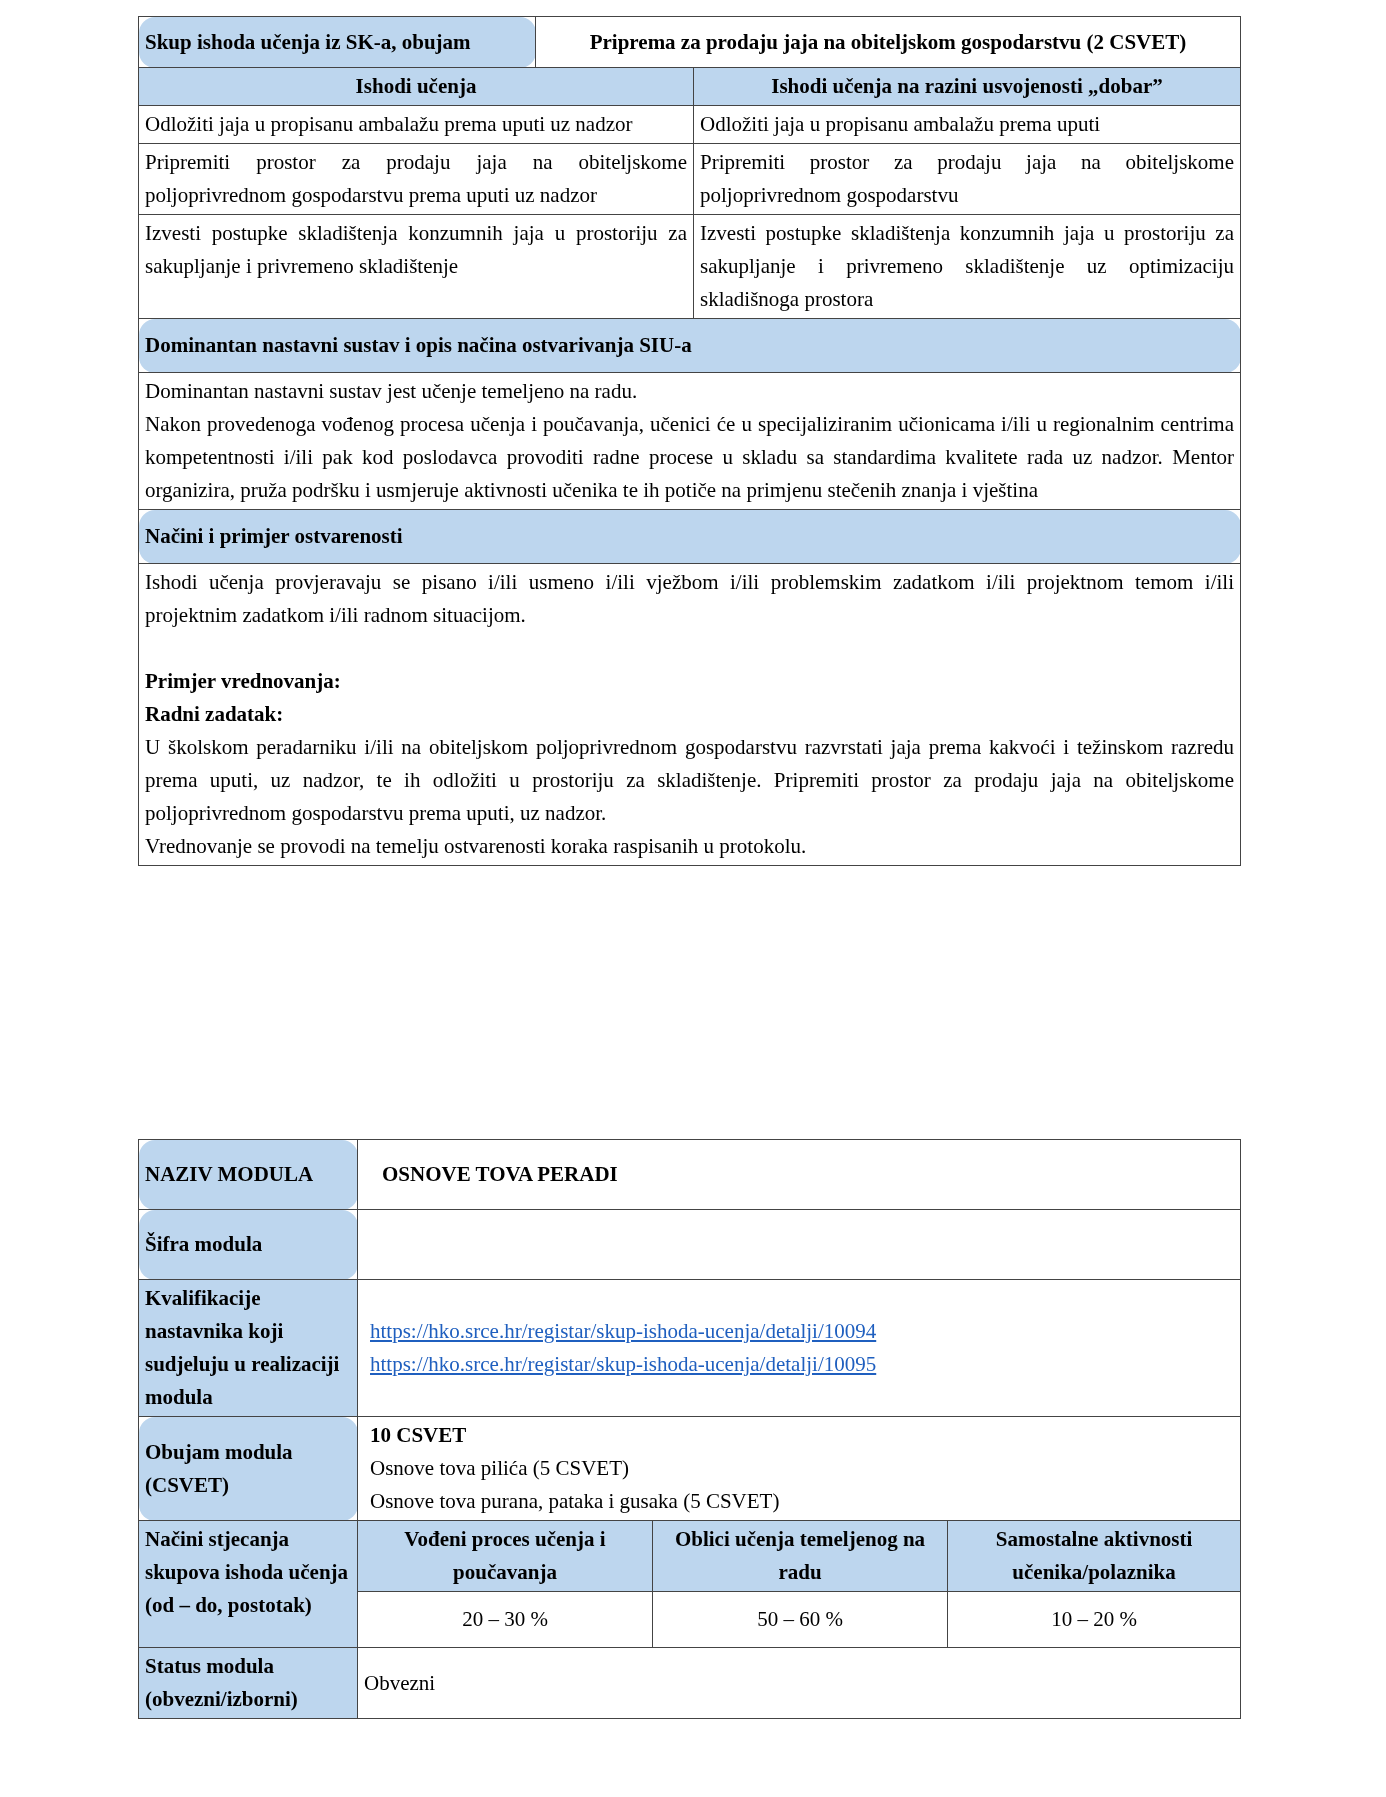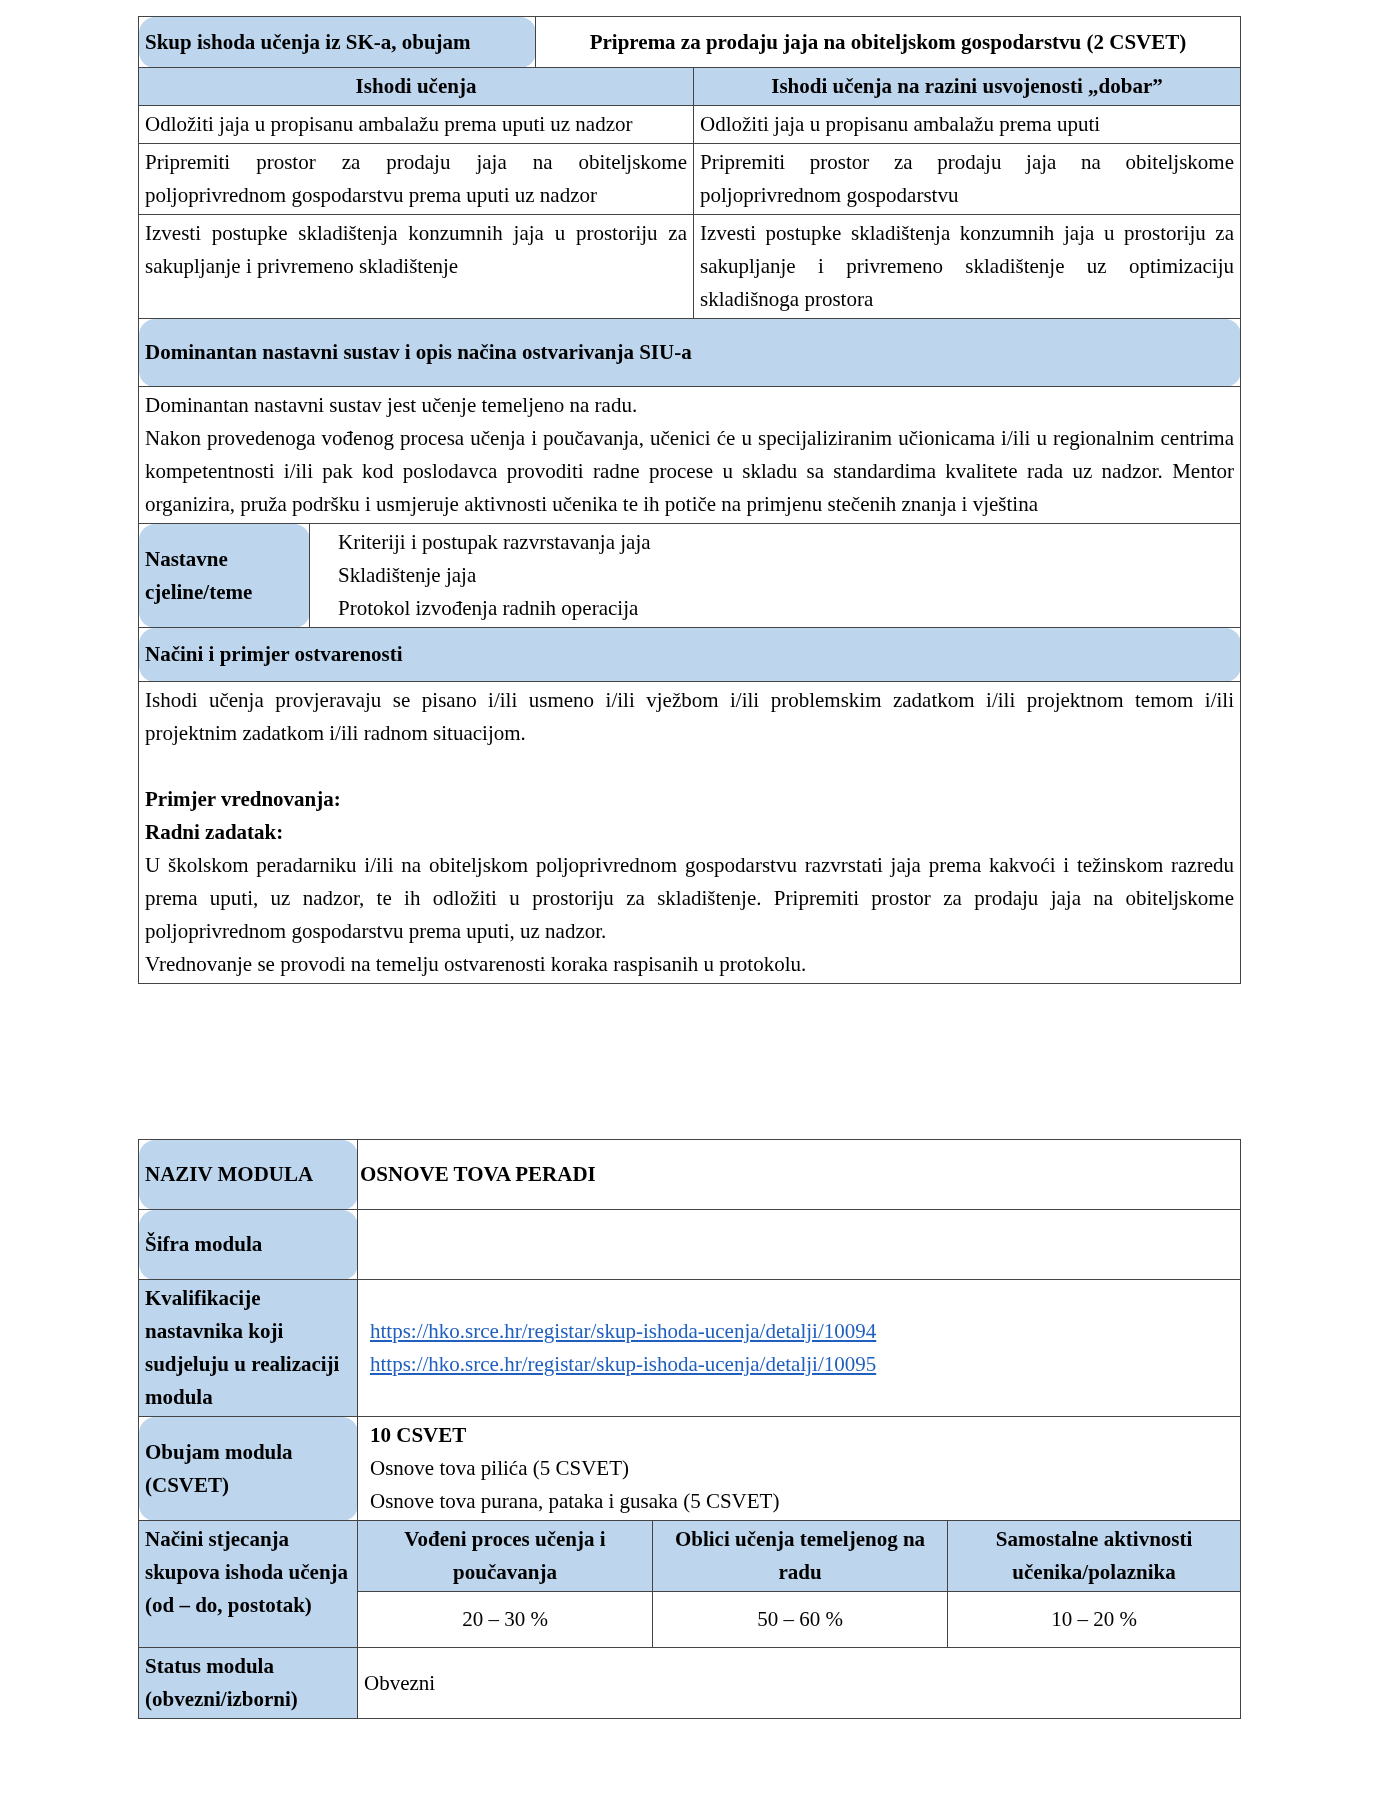--- a/index.html
+++ b/index.html
@@ -41,35 +41,27 @@
     <td class="j">Odložiti jaja u propisanu ambalažu prema uputi</td>
   </tr>
   <tr>
     <td colspan="3" class="j">Pripremiti prostor za prodaju jaja na obiteljskome poljoprivrednom gospodarstvu prema uputi uz nadzor</td>
     <td class="j">Pripremiti prostor za prodaju jaja na obiteljskome poljoprivrednom gospodarstvu</td>
   </tr>
   <tr>
     <td colspan="3" class="j">Izvesti postupke skladištenja konzumnih jaja u prostoriju za sakupljanje i privremeno skladištenje</td>
     <td class="j">Izvesti postupke skladištenja konzumnih jaja u prostoriju za sakupljanje i privremeno skladištenje uz optimizaciju skladišnoga prostora</td>
   </tr>
-  <tr style="height:68px">
+  <tr style="height:54px">
     <td colspan="4" class="hdr b mid">Dominantan nastavni sustav i opis načina ostvarivanja SIU-a</td>
   </tr>
   <tr>
     <td colspan="4" class="j">
       <span class="line">Dominantan nastavni sustav jest učenje temeljeno na radu.</span>
       <span class="line">Nakon provedenoga vođenog procesa učenja i poučavanja, učenici će u specijaliziranim učionicama i/ili u regionalnim centrima kompetentnosti i/ili pak kod poslodavca provoditi radne procese u skladu sa standardima kvalitete rada uz nadzor. Mentor organizira, pruža podršku i usmjeruje aktivnosti učenika te ih potiče na primjenu stečenih znanja i vještina</span>
-    </td>
-  </tr>
-  <tr>
-    <td class="hdr b mid">Nastavne cjeline/teme</td>
-    <td colspan="3" style="padding-left:28px">
-      <span class="line">Kriteriji i postupak razvrstavanja jaja</span>
-      <span class="line">Skladištenje jaja</span>
-      <span class="line">Protokol izvođenja radnih operacija</span>
     </td>
   </tr>
   <tr style="height:54px">
     <td colspan="4" class="hdr b mid">Načini i primjer ostvarenosti</td>
   </tr>
   <tr>
     <td colspan="4" class="j">
       <span class="line">Ishodi učenja provjeravaju se pisano i/ili usmeno i/ili vježbom i/ili problemskim zadatkom i/ili projektnom temom i/ili projektnim zadatkom i/ili radnom situacijom.</span>
       <span class="line gap"></span>
       <span class="line b">Primjer vrednovanja:</span>
@@ -84,21 +76,21 @@
 <table class="tbl" id="t2">
   <colgroup>
     <col style="width:219px">
       <col style="width:295px">
       <col style="width:295px">
       <col style="width:293px">
   </colgroup>
   <tbody>
       <tr style="height:70px">
     <td class="hdr b mid">NAZIV MODULA</td>
-    <td colspan="3" class="b mid" style="padding-left:2px">OSNOVE TOVA PERADI</td>
+    <td colspan="3" class="b mid" style="padding-left:24px">OSNOVE TOVA PERADI</td>
   </tr>
   <tr style="height:70px">
     <td class="hdr b mid">Šifra modula</td>
     <td colspan="3" class="mid"></td>
   </tr>
   <tr>
     <td class="hdr b">Kvalifikacije nastavnika koji sudjeluju u realizaciji modula</td>
     <td colspan="3" class="mid" style="padding-left:12px">
       <a class="lnk">https://hko.srce.hr/registar/skup-ishoda-ucenja/detalji/10094</a>
       <a class="lnk">https://hko.srce.hr/registar/skup-ishoda-ucenja/detalji/10095</a>

